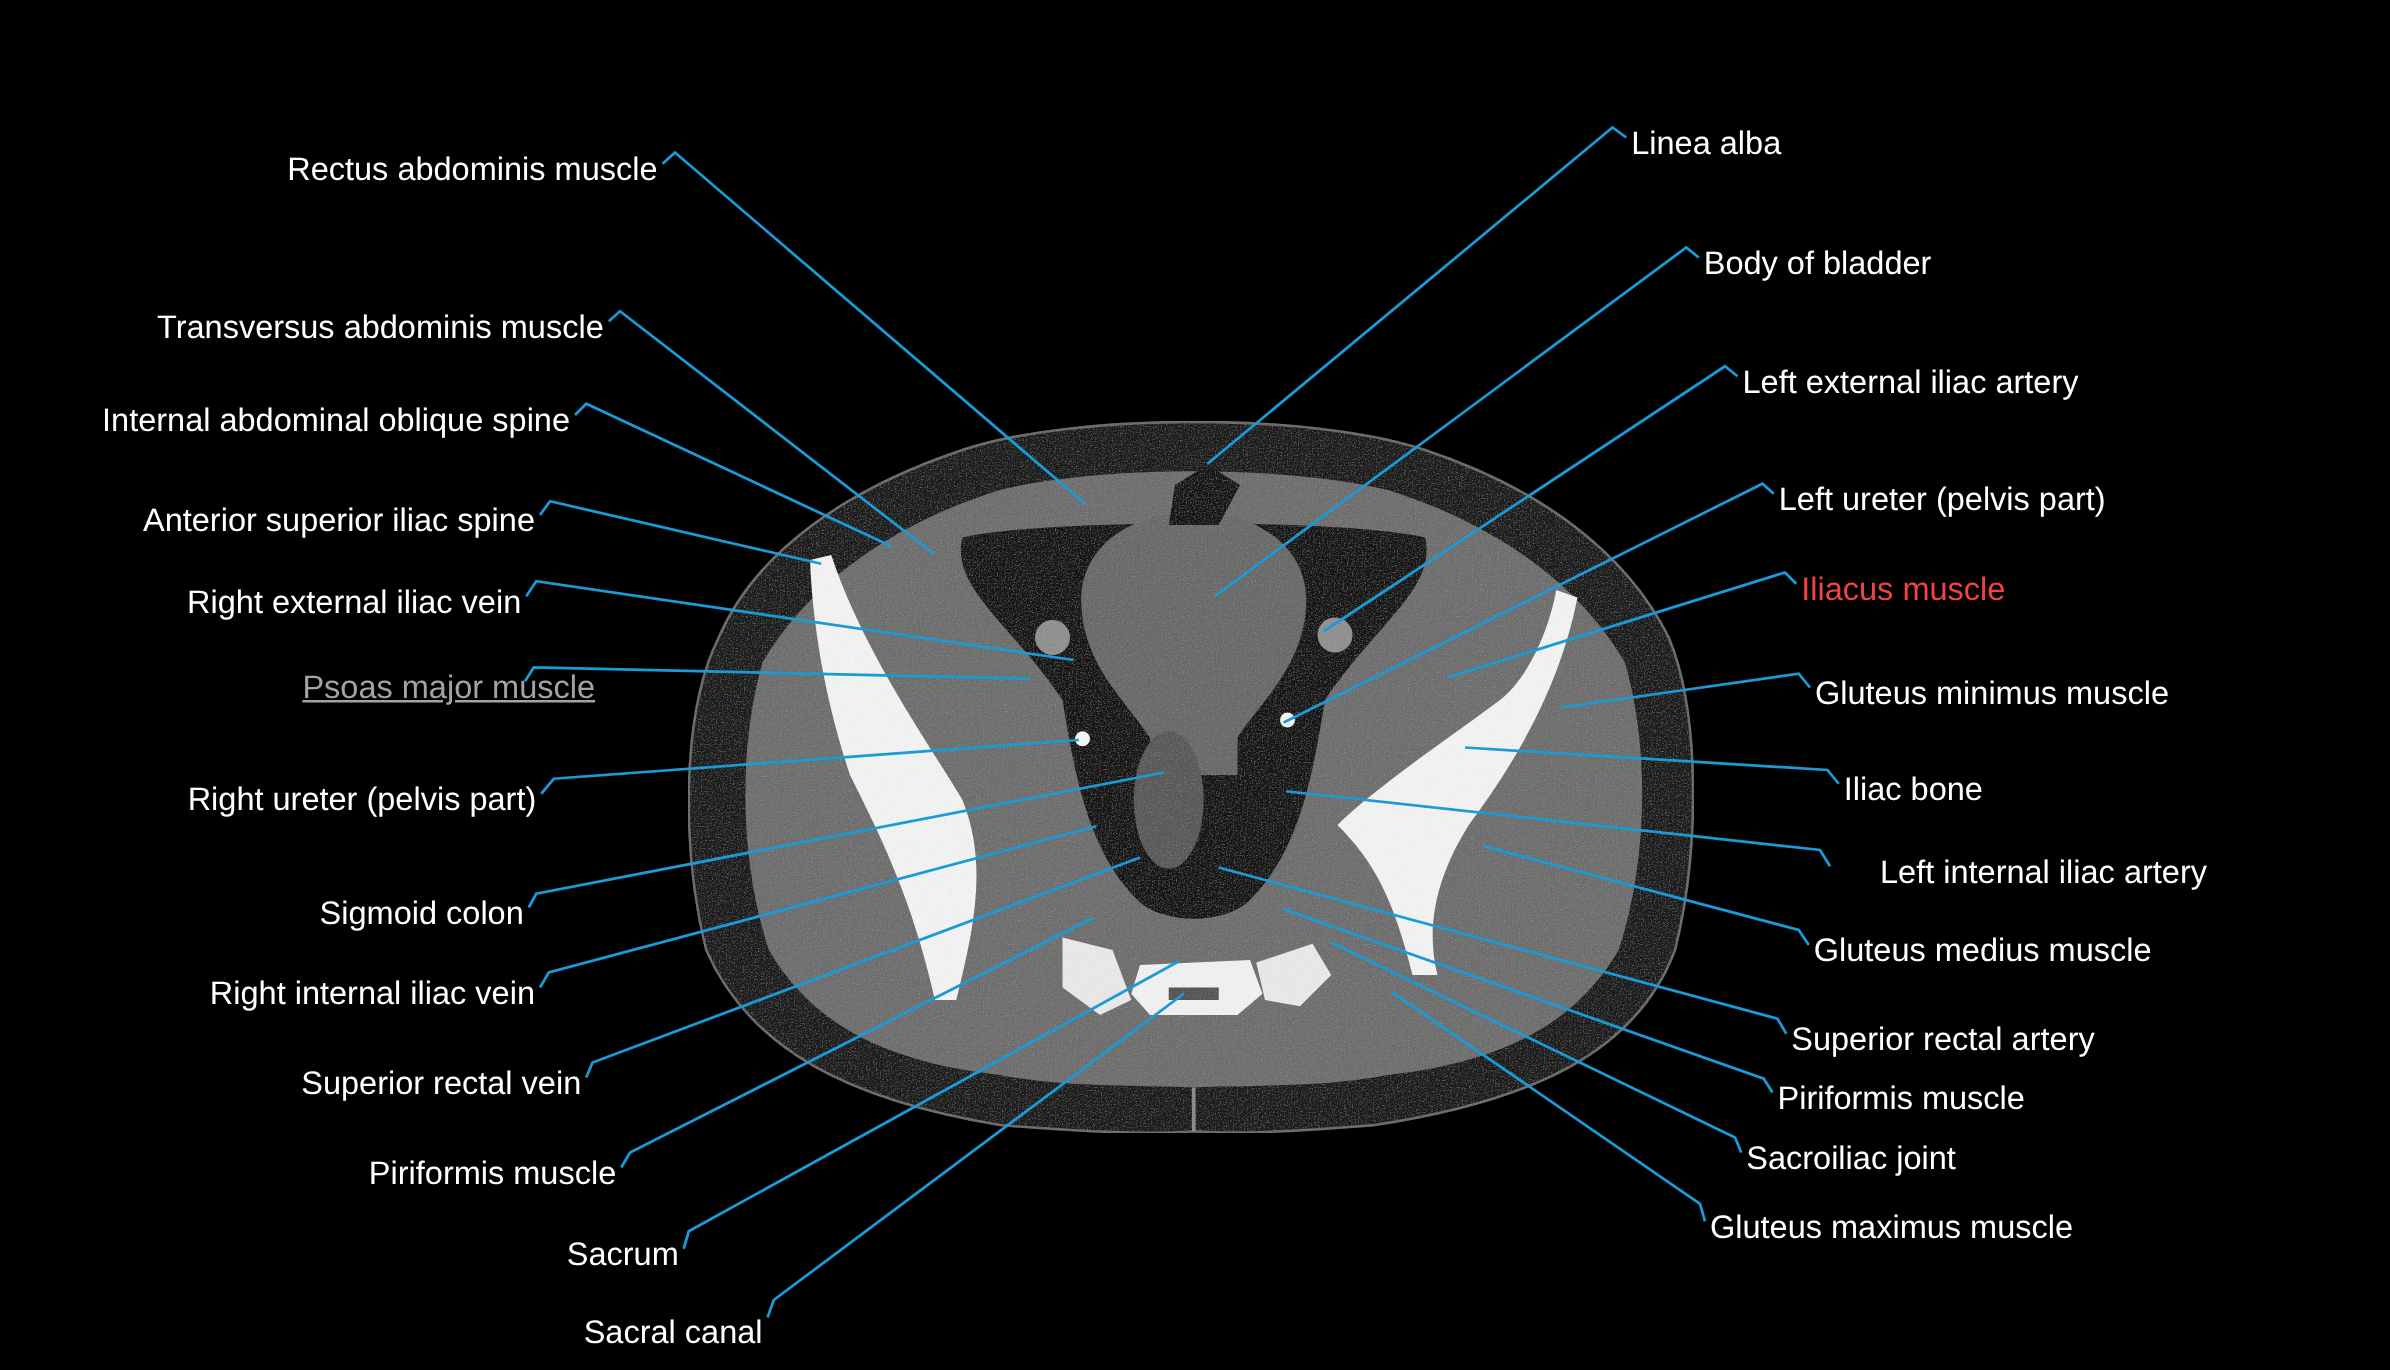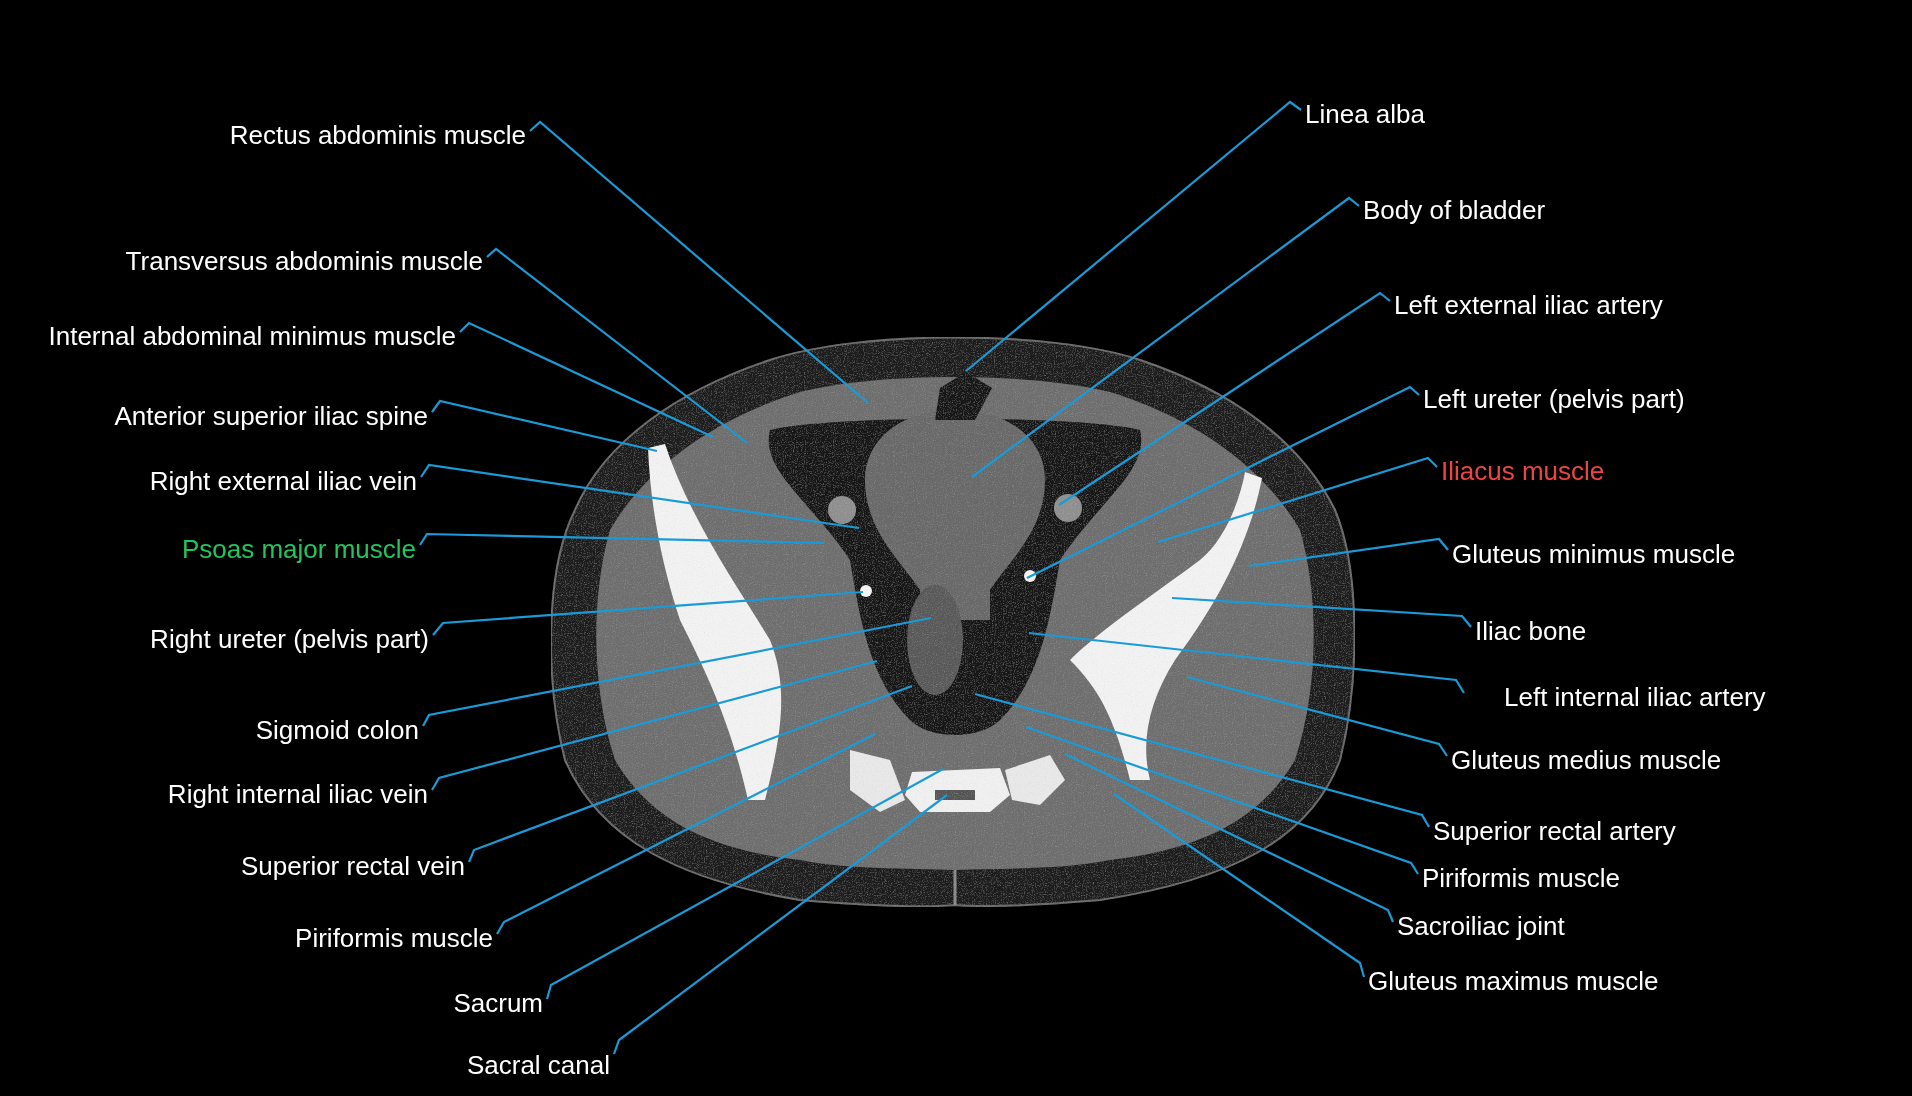--- a/index.html
+++ b/index.html
@@ -82,24 +82,24 @@
         <polyline points="1447,756 1439,744 1187,677"></polyline>
         <polyline points="1429,827 1422,815 975,694"></polyline>
         <polyline points="1418,874 1411,863 1026,727"></polyline>
         <polyline points="1393,922 1388,910 1065,754"></polyline>
         <polyline points="1364,977 1360,963 1114,794"></polyline>
       </g>
   </svg>
   <div id="labels">
       <div class="label left" style="color: rgb(255, 255, 255); top: 135px; right: 1386px;">Rectus abdominis muscle</div>
       <div class="label left" style="color: rgb(255, 255, 255); top: 261px; right: 1429px;">Transversus abdominis muscle</div>
-      <div class="label left" style="color: rgb(255, 255, 255); top: 336px; right: 1456px;">Internal abdominal minimus muscle</div>
+      <div class="label left" style="color: rgb(255, 255, 255); top: 336px; right: 1456px;">Internal abdominal oblique spine</div>
       <div class="label left" style="color: rgb(255, 255, 255); top: 416px; right: 1484px;">Anterior superior iliac spine</div>
       <div class="label left" style="color: rgb(255, 255, 255); top: 481px; right: 1495px;">Right external iliac vein</div>
-      <div class="label left" style="color: #22c55e; top: 549px; right: 1496px;">Psoas major muscle</div>
+      <div class="label left" style="color: #a3a3a3; top: 549px; right: 1436px; text-decoration: underline;">Psoas major muscle</div>
       <div class="label left" style="color: rgb(255, 255, 255); top: 639px; right: 1483px;">Right ureter (pelvis part)</div>
       <div class="label left" style="color: rgb(255, 255, 255); top: 730px; right: 1493px;">Sigmoid colon</div>
       <div class="label left" style="color: rgb(255, 255, 255); top: 794px; right: 1484px;">Right internal iliac vein</div>
       <div class="label left" style="color: rgb(255, 255, 255); top: 866px; right: 1447px;">Superior rectal vein</div>
       <div class="label left" style="color: rgb(255, 255, 255); top: 938px; right: 1419px;">Piriformis muscle</div>
       <div class="label left" style="color: rgb(255, 255, 255); top: 1003px; right: 1369px;">Sacrum</div>
       <div class="label left" style="color: rgb(255, 255, 255); top: 1065px; right: 1302px;">Sacral canal</div>
       <div class="label right" style="color: rgb(255, 255, 255); top: 114px; left: 1305px;">Linea alba</div>
       <div class="label right" style="color: rgb(255, 255, 255); top: 210px; left: 1363px;">Body of bladder</div>
       <div class="label right" style="color: rgb(255, 255, 255); top: 305px; left: 1394px;">Left external iliac artery</div>

